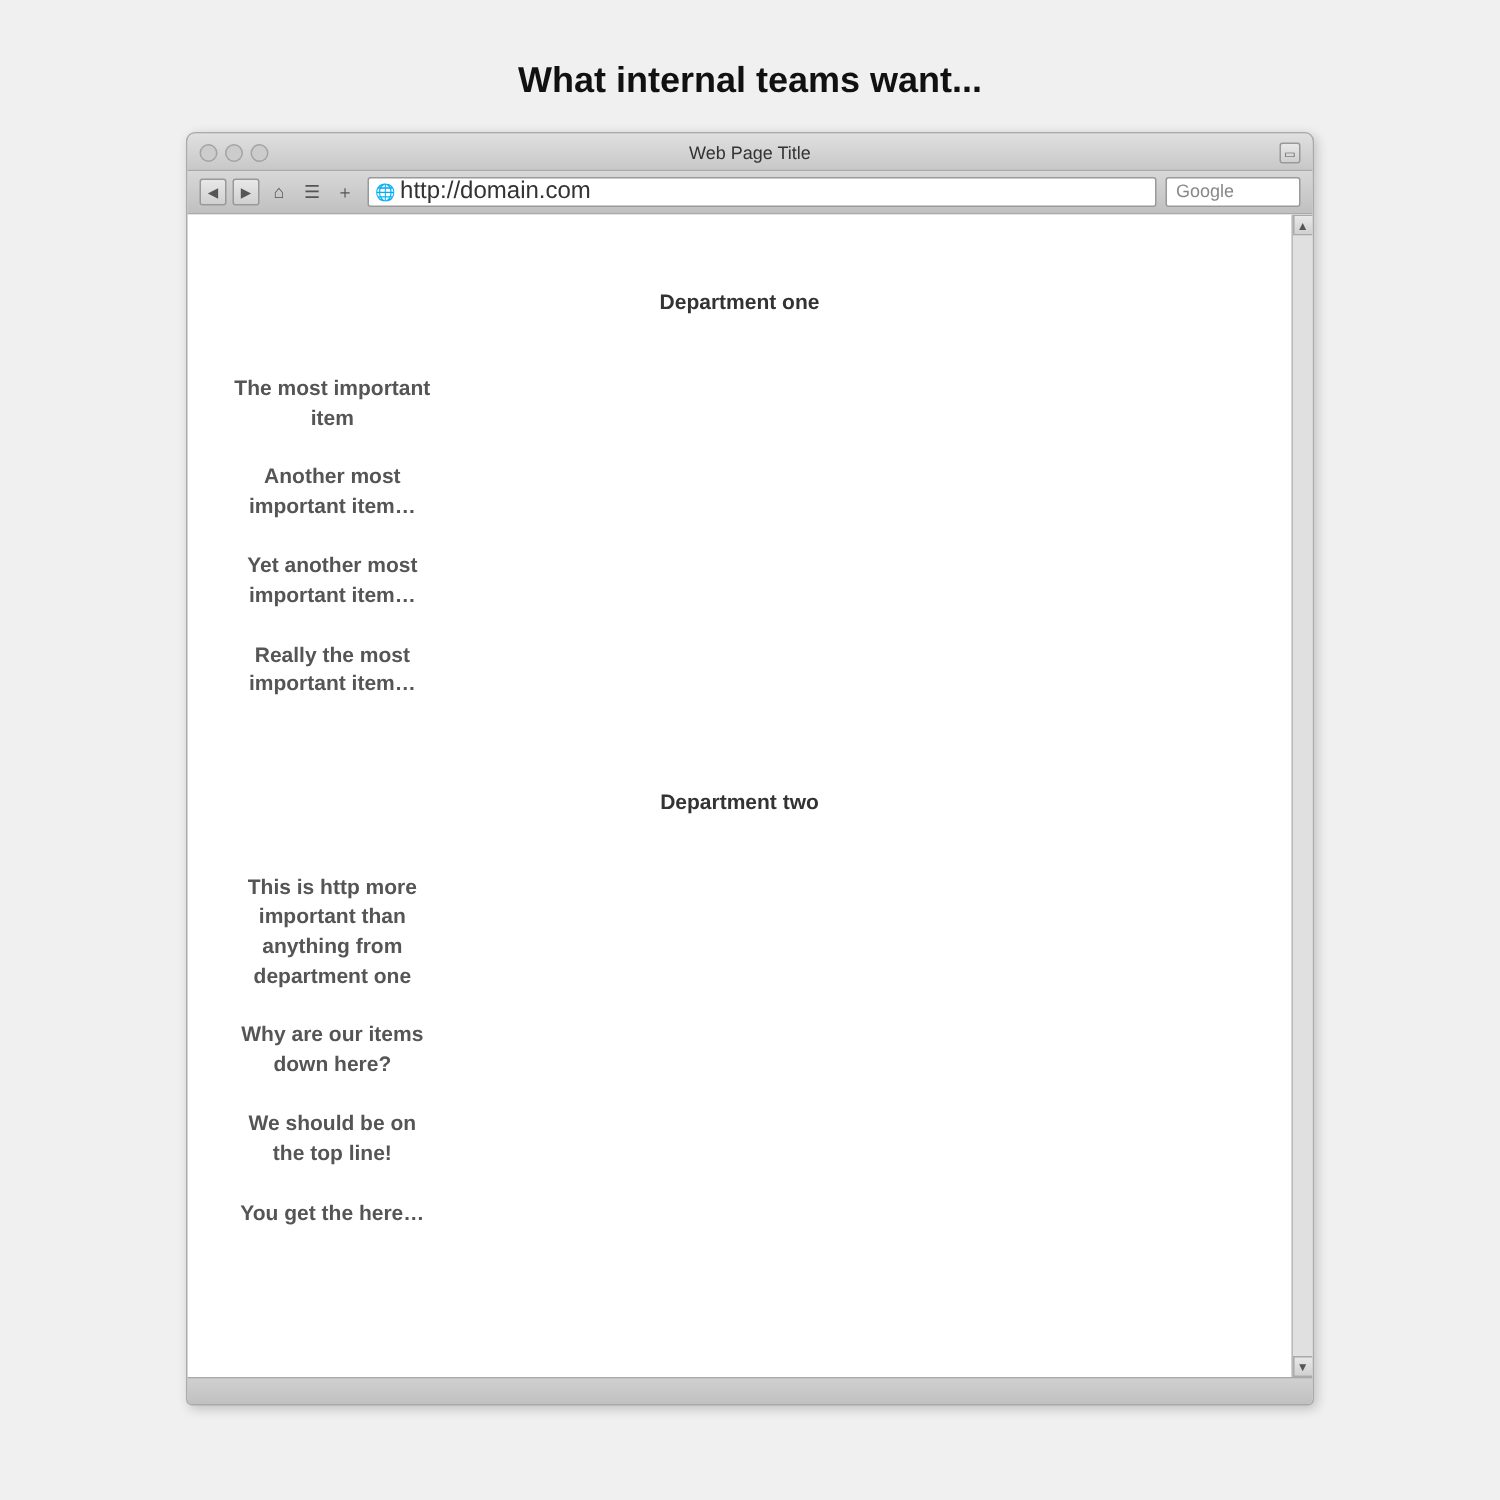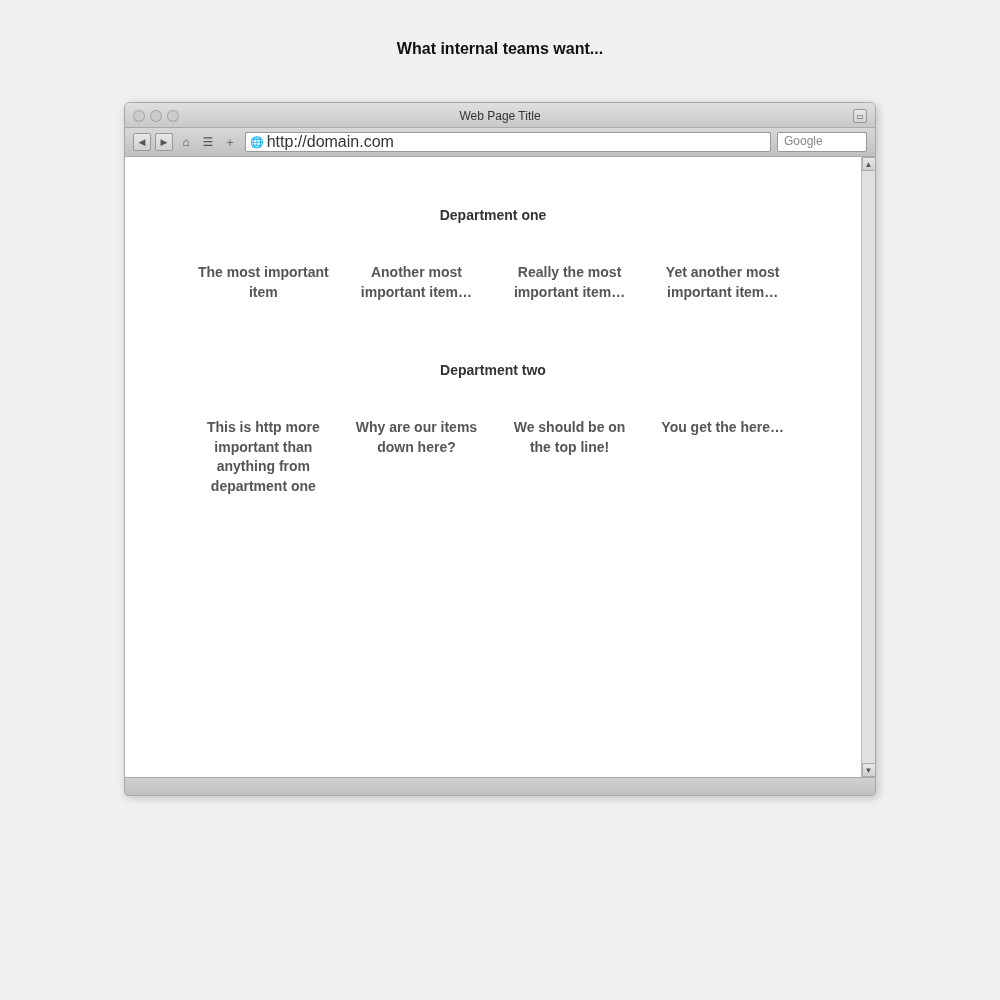--- a/index.html
+++ b/index.html
@@ -8,23 +8,23 @@
       background: #f0f0f0;
       font-family: Arial, Helvetica, sans-serif;
       display: flex;
       flex-direction: column;
       align-items: center;
       padding: 40px 0;
       min-height: 1000px;
     }
 
     .page-heading {
-      font-size: 16px;
+      font-size: 24px;
       font-weight: bold;
-      margin-bottom: 44px;
+      margin-bottom: 20px;
       color: #111;
     }
 
     
     .browser-window {
       width: 752px;
       border: 1px solid #aaa;
       border-radius: 6px 6px 4px 4px;
       box-shadow: 2px 2px 8px rgba(0,0,0,0.2);
       overflow: hidden;
@@ -216,22 +216,23 @@
       text-align: center;
       margin-bottom: 30px;
     }
 
     .dept-section {
       margin-bottom: 50px;
     }
 
     .dept-items-row {
       display: flex;
-      justify-content: center;
+      justify-content: flex-end;
       align-items: flex-start;
+      flex-direction: column;
     }
 
     .dept-item {
       width: 22%;
       text-align: center;
       font-size: 14px;
       font-weight: bold;
       color: #555;
       line-height: 1.4;
       padding: 10px;
@@ -275,22 +276,22 @@
 
   <div class="browser-content">
 
     <div class="page-content">
 
       <div class="dept-section">
         <div class="dept-heading">Department one</div>
         <div class="dept-items-row">
           <div class="dept-item">The most important item</div>
           <div class="dept-item">Another most important item…</div>
+          <div class="dept-item">Yet another most important item…</div>
           <div class="dept-item">Really the most important item…</div>
-          <div class="dept-item">Yet another most important item…</div>
         </div>
       </div>
 
       <div class="dept-section">
         <div class="dept-heading">Department two</div>
         <div class="dept-items-row">
           <div class="dept-item">This is http more important than anything from department one</div>
           <div class="dept-item">Why are our items down here?</div>
           <div class="dept-item">We should be on the top line!</div>
           <div class="dept-item">You get the here…</div>

